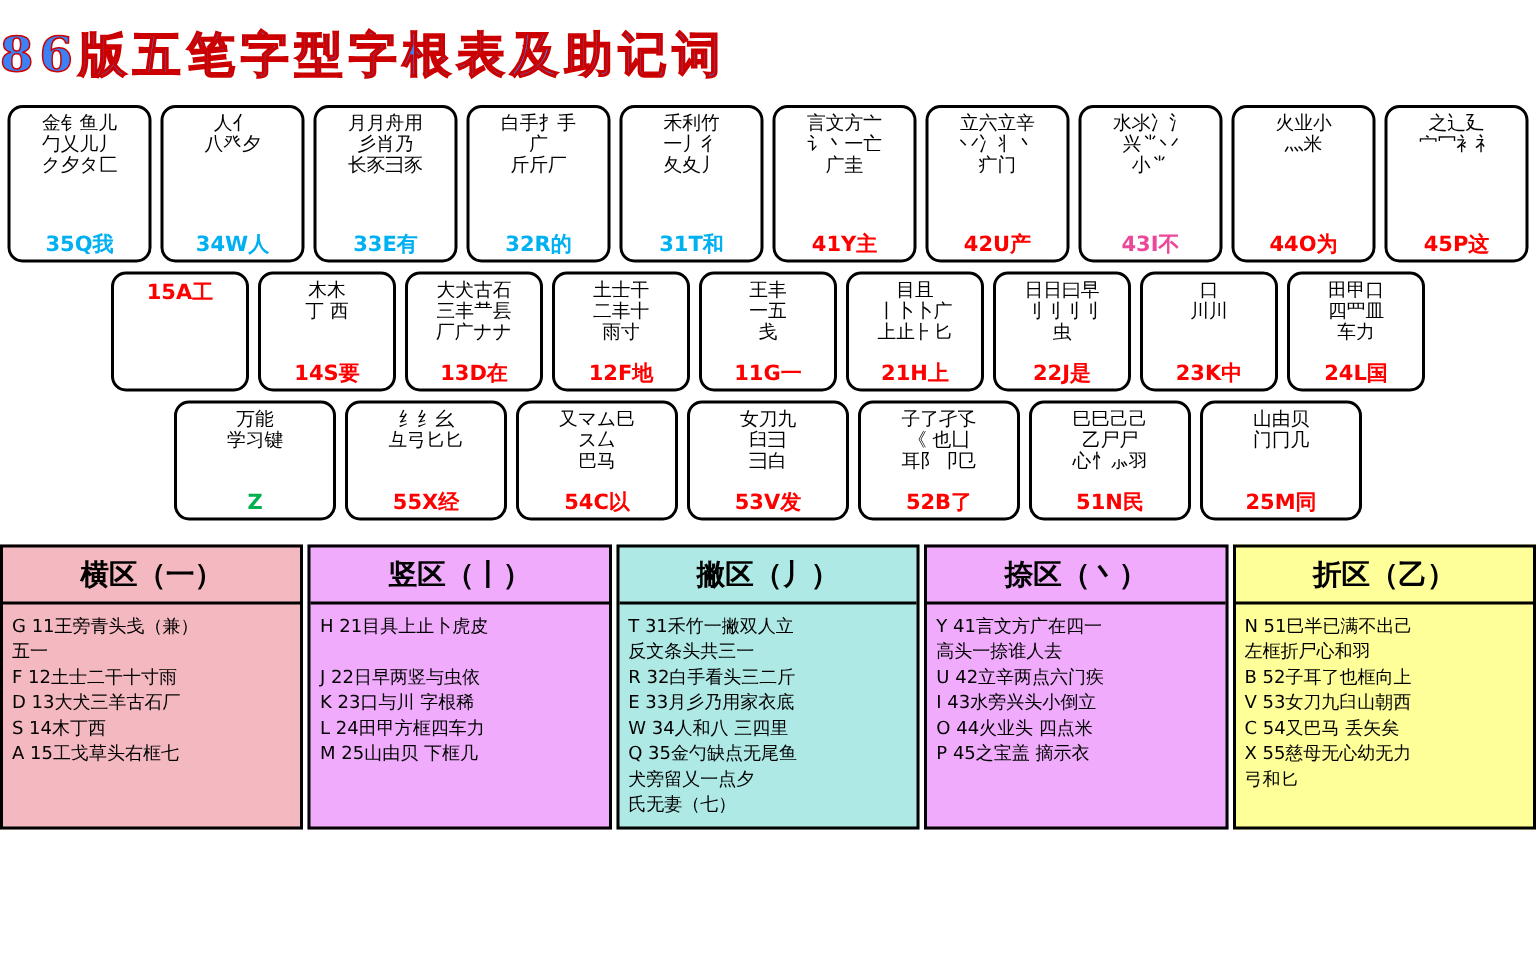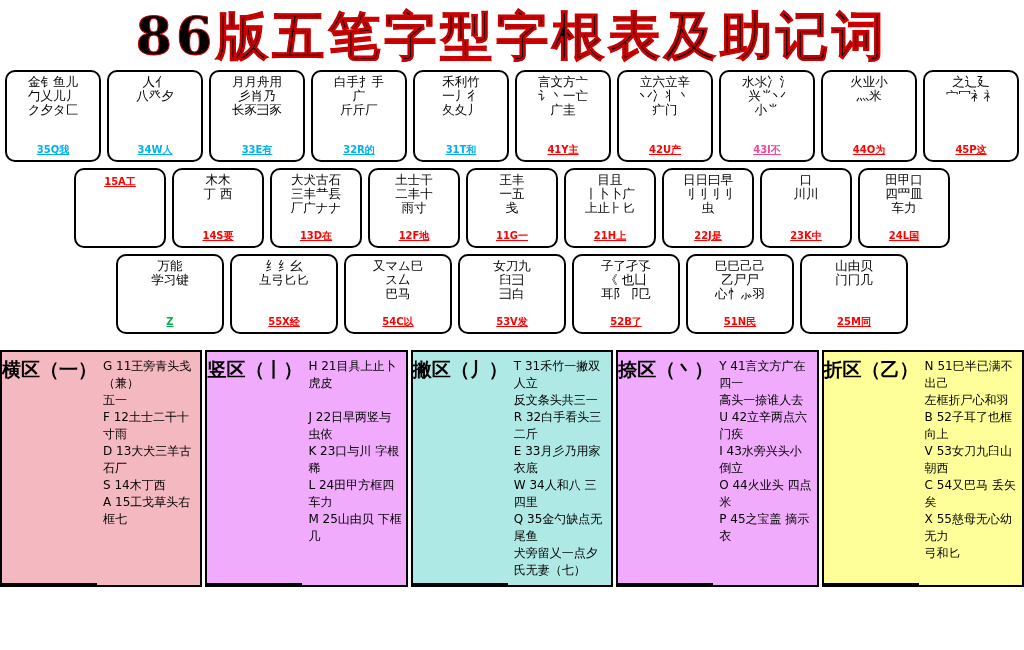--- a/index.html
+++ b/index.html
@@ -2,25 +2,25 @@
 <html><head>
 <meta charset="utf-8">
 <style>
   html,body{margin:0;padding:0;}
   body{
     width:1024px;height:650px;background:#ffffff;
     font-family:"DejaVu Sans","Liberation Sans",sans-serif;
     overflow:hidden;position:relative;
   }
   #title{
-    text-align:center;
+    text-align:left;
     font-family:"DejaVu Serif","Liberation Serif",serif;
     font-weight:bold;
-    font-size:52px;
-    color:#000000;
+    font-size:32px;
+    color:#3b82f6;
     letter-spacing:4px;
     padding-top:12px;
     height:52px;
     line-height:48px;
     white-space:nowrap;
     -webkit-text-stroke:1px #cc0000;
   }
   .row{
     display:flex;
     justify-content:center;
@@ -43,28 +43,27 @@
     font-size:12.5px;
     line-height:14px;
     text-align:center;
     color:#000;
     white-space:pre-line;
     flex:1;
   }
   .key .code{
     text-align:center;
     font-weight:bold;
-    font-size:10px;
+    font-size:14px;
     line-height:16px;
     margin-top:1px;
     white-space:nowrap;
-    text-decoration:underline;
   }
   
-  .r1 .key{width:96px;height:92px;}
+  .r1 .key{width:96px;height:105px;}
   .r1 .k-blue .code{color:#00b0f0;}
   .r1 .k-red .code{color:#ff0000;}
   
   .r2 .key{width:92px;height:80px;}
   .r2 .code{color:#ff0000;}
   
   .r3 .key{width:108px;height:80px;}
   .r3 .code{color:#ff0000;}
   .r3 .k-green .code{color:#00b050;}
 
@@ -73,21 +72,21 @@
     display:flex;
     justify-content:center;
     gap:3px;
     margin-top:16px;
   }
   .col{
     width:210px;
     border:2px solid #000;
     box-sizing:border-box;
     display:flex;
-    flex-direction:row;
+    flex-direction:column;
   }
   .col .hdr{
     text-align:center;
     font-weight:bold;
     font-size:19px;
     padding:5px 0 5px 0;
     border-bottom:2px solid #000;
     font-family:"DejaVu Sans","Liberation Sans",sans-serif;
   }
   .col .body{

